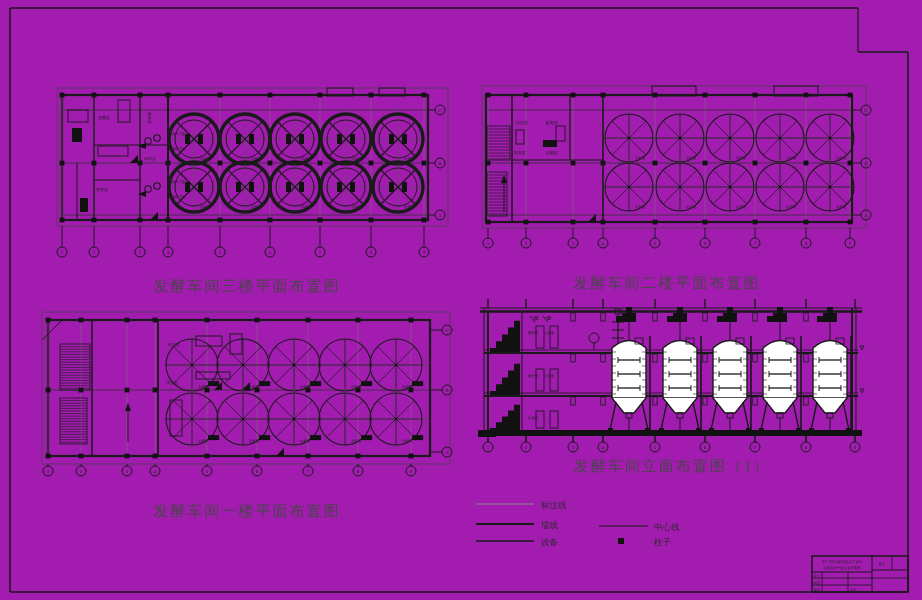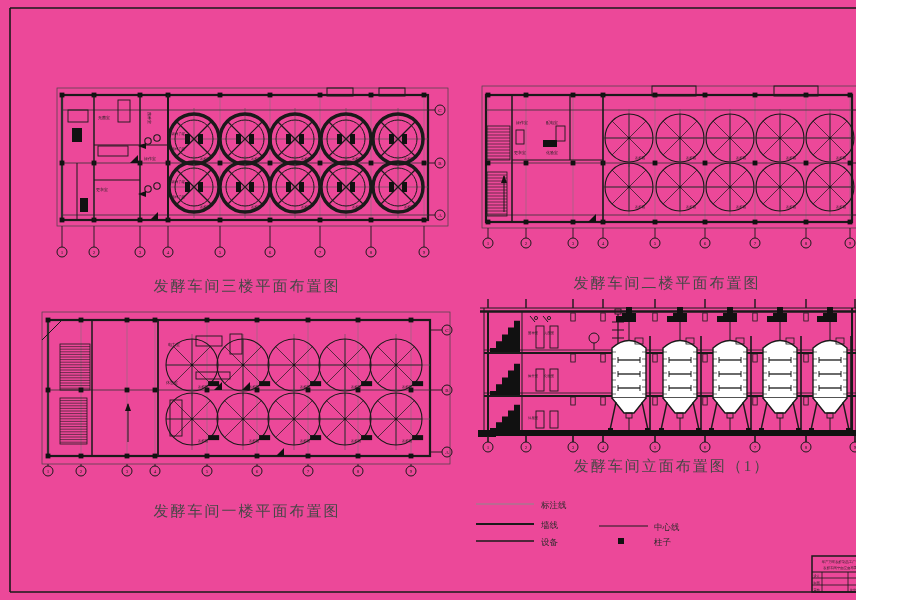--- a/index.html
+++ b/index.html
@@ -1,16 +1,16 @@
 <!DOCTYPE html>
 <html><head>
 <meta charset="utf-8">
 <style>
   html,body{margin:0;padding:0;background:#fff;}
-  #stage{position:relative;width:856px;height:600px;background:#ec4899;overflow:hidden;
+  #stage{position:relative;width:922px;height:600px;background:#a21caf;overflow:hidden;
          font-family:"Liberation Serif", "DejaVu Serif", serif;}
   svg{position:absolute;left:0;top:0;}
   text{font-family:"Liberation Serif", "DejaVu Serif", serif;}
   .dwg-title{fill:#474747;letter-spacing:2px;}
   .legend-label{fill:#2b2b2b;}
   .tb-text{fill:#222;}
 </style>
 </head>
 <body>
 

